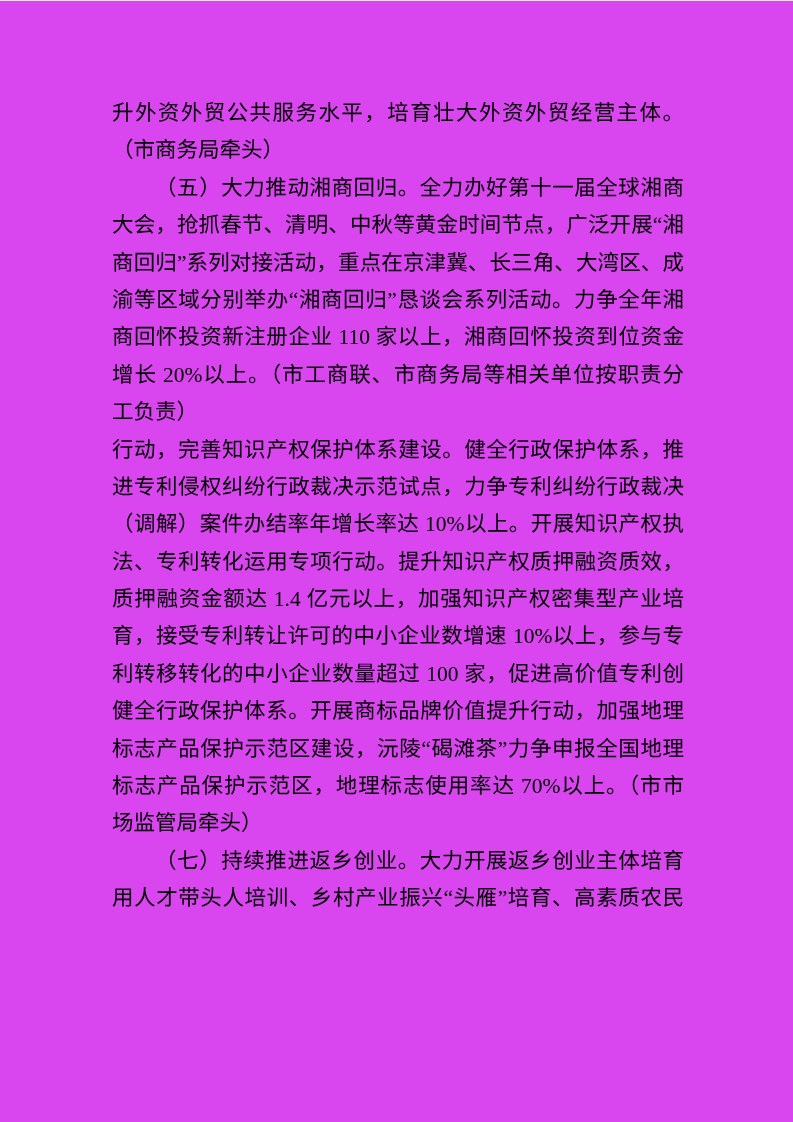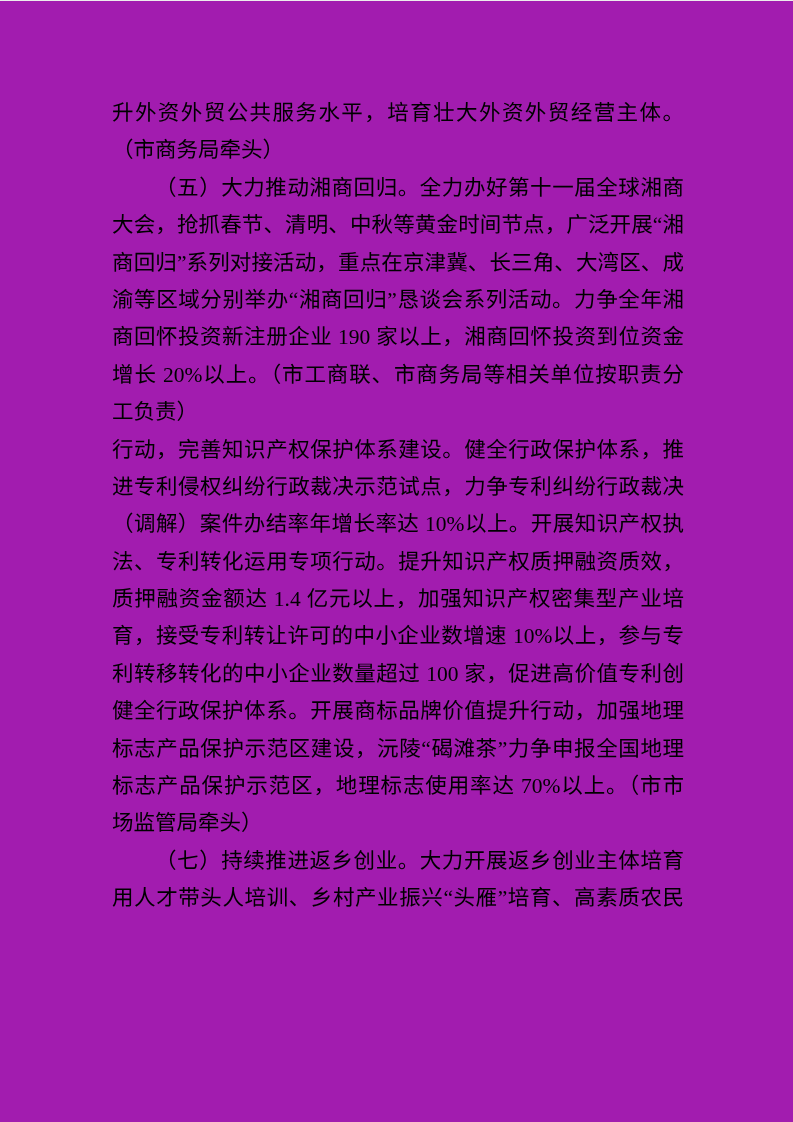--- a/index.html
+++ b/index.html
@@ -4,21 +4,21 @@
 <style>
   html, body {
     margin: 0;
     padding: 0;
     background: #ffffff;
   }
   .page {
     position: relative;
     width: 793px;
     height: 1122px;
-    background: #a21caf;
+    background: #d946ef;
     overflow: hidden;
     border-top: 1px solid #ececec;
     font-family: "Liberation Serif", "DejaVu Serif", serif;
     color: #000000;
   }
   .doc-body {
     position: absolute;
     left: 112px;
     top: 94px;
     width: 572px;
@@ -52,21 +52,21 @@
   <div class="doc-body">
       <div class="paragraph">
         <div class="line">升外资外贸公共服务水平，培育壮大外资外贸经营主体。</div>
         <div class="line para-end">（市商务局牵头）</div>
       </div>
       <div class="paragraph">
         <div class="line indent">（五）大力推动湘商回归。全力办好第十一届全球湘商</div>
         <div class="line">大会，抢抓春节、清明、中秋等黄金时间节点，广泛开展“湘</div>
         <div class="line">商回归”系列对接活动，重点在京津冀、长三角、大湾区、成</div>
         <div class="line">渝等区域分别举办“湘商回归”恳谈会系列活动。力争全年湘</div>
-        <div class="line">商回怀投资新注册企业 190 家以上，湘商回怀投资到位资金</div>
+        <div class="line">商回怀投资新注册企业 110 家以上，湘商回怀投资到位资金</div>
         <div class="line">增长 20%以上。（市工商联、市商务局等相关单位按职责分</div>
         <div class="line para-end">工负责）</div>
       </div>
       <div class="paragraph">
         <div class="line">行动，完善知识产权保护体系建设。健全行政保护体系，推</div>
         <div class="line">进专利侵权纠纷行政裁决示范试点，力争专利纠纷行政裁决</div>
         <div class="line">（调解）案件办结率年增长率达 10%以上。开展知识产权执</div>
         <div class="line">法、专利转化运用专项行动。提升知识产权质押融资质效，</div>
         <div class="line">质押融资金额达 1.4 亿元以上，加强知识产权密集型产业培</div>
         <div class="line">育，接受专利转让许可的中小企业数增速 10%以上，参与专</div>

